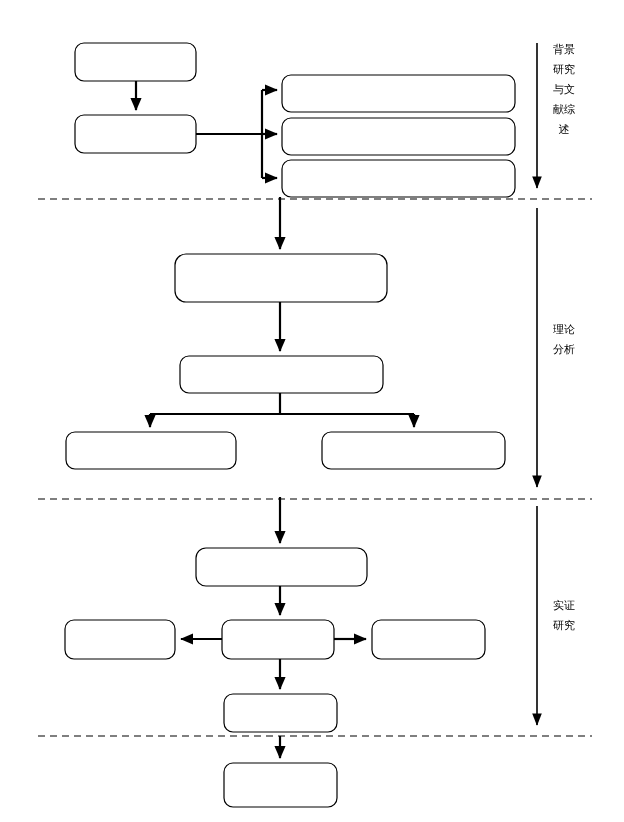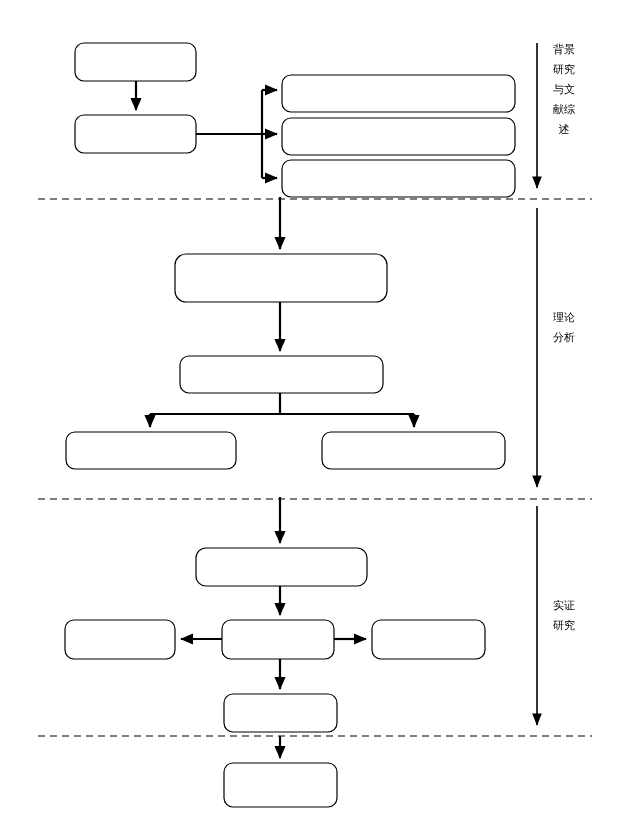--- a/index.html
+++ b/index.html
@@ -142,17 +142,17 @@
     <line class="phase-rule" x1="38" y1="736" x2="592" y2="736"></line>
 
     <g>
       <line class="connector" x1="280" y1="736" x2="280" y2="758" marker-end="url(#arrowhead)"></line>
       <rect class="node-box" x="224" y="763" width="113" height="44" rx="9" ry="9"></rect>
     </g>
   </svg>
 
   <div class="phase-label" style="left:553px; top:40px;">背景研究与文献综述</div>
 
-  <div class="phase-label" style="left:553px; top:308px;">理论分析</div>
+  <div class="phase-label" style="left:553px; top:320px;">理论分析</div>
 
   <div class="phase-label" style="left:553px; top:596px;font-family:Liberation Mono, monospace;">实证研究</div>
 
 </div>
 
 </body></html>

